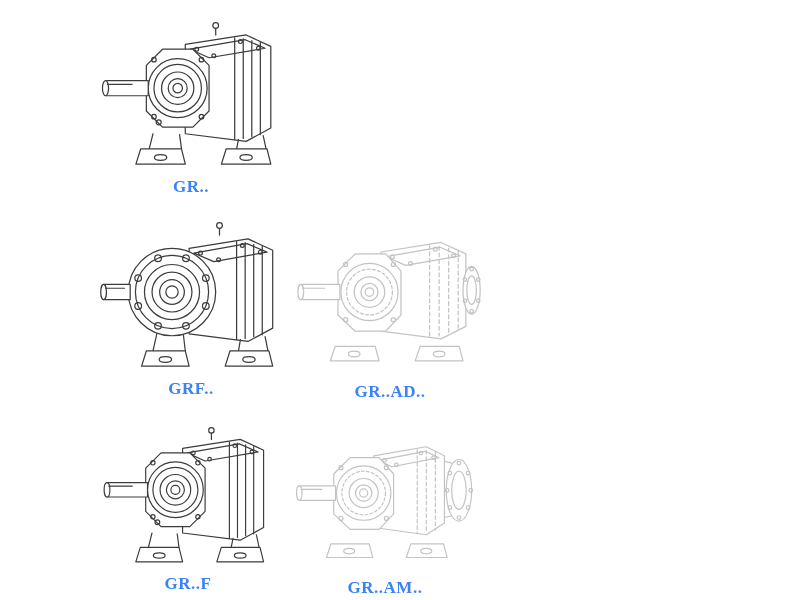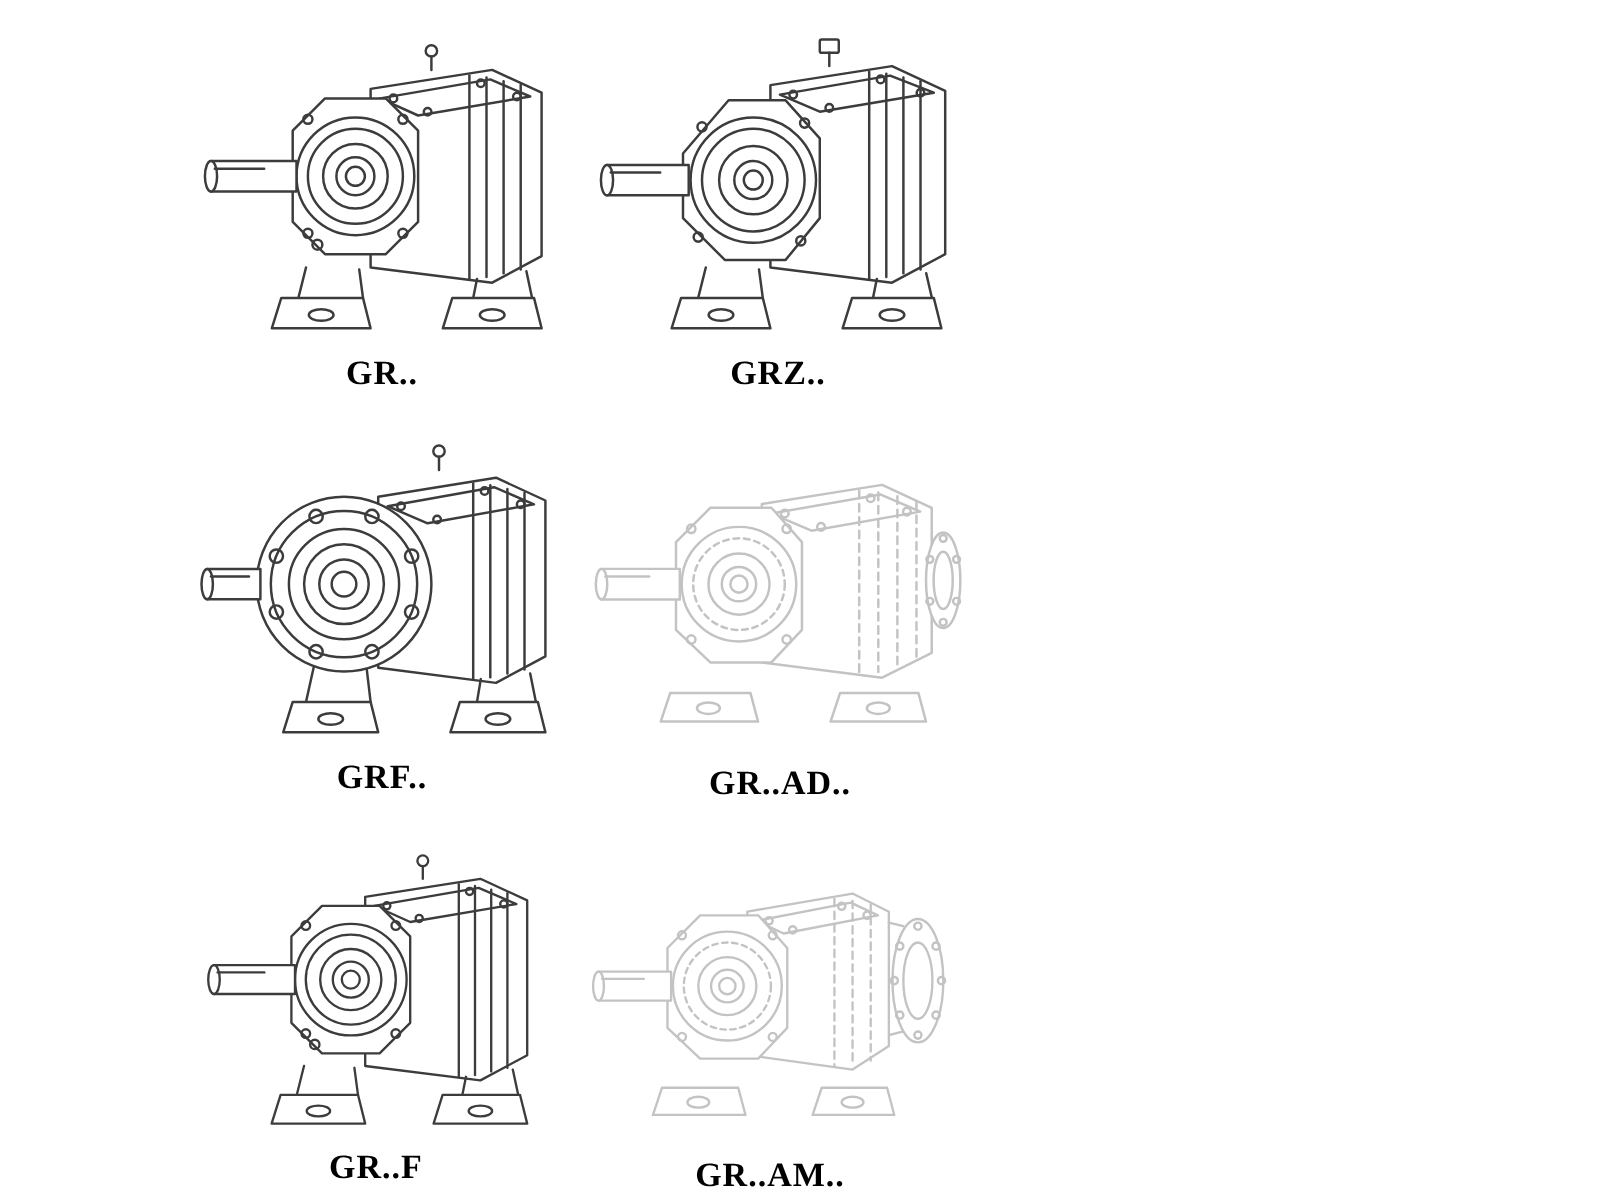--- a/index.html
+++ b/index.html
@@ -6,21 +6,21 @@
   html,body { background:#ffffff; }
   body {
     width:800px; height:600px;
     font-family:"Liberation Serif", serif;
     position:relative; overflow:hidden;
   }
   .page { position:absolute; inset:0; width:800px; height:600px; background:#ffffff; }
   .fig { position:absolute; display:flex; flex-direction:column; align-items:center; }
   .fig svg.drawing { display:block; }
   .cap {
-    font-weight:bold; font-size:17px; color:#000000;
+    font-weight:bold; font-size:17px; color:#3b82f6;
     letter-spacing:0.5px; margin-top:5px; text-align:center;
     font-family:"Liberation Serif", serif;
   }
   .cap-lg { font-size:20px; margin-top:8px; }
   svg.ink   { color:#3c3c3c; }
   svg.ghost { color:#c3c3c3; }
 
   .f-gr   { left:96px;  top:10px;  width:190px; }
   .f-grz  { left:294px; top:10px;  width:190px; }
   .f-grxf { left:498px; top:2px;   width:288px; }
@@ -306,26 +306,20 @@
     </defs>
   </svg>
 
   <figure class="fig f-gr">
     <svg class="drawing ink" width="190" height="162" viewBox="0 0 200 170">
         <use href="#gb-foot"></use>
       </svg>
     <figcaption class="cap">GR..</figcaption>
   </figure>
 
-  <figure class="fig f-grz">
-    <svg class="drawing ink" width="190" height="162" viewBox="0 0 200 170">
-        <use href="#gb-foot2"></use>
-      </svg>
-    <figcaption class="cap">GRZ..</figcaption>
-  </figure>
 
 
   <figure class="fig f-grf">
     <svg class="drawing ink" width="190" height="162" viewBox="0 0 200 170">
         <use href="#gb-flange"></use>
       </svg>
     <figcaption class="cap">GRF..</figcaption>
   </figure>
 
   <figure class="fig f-grad">

